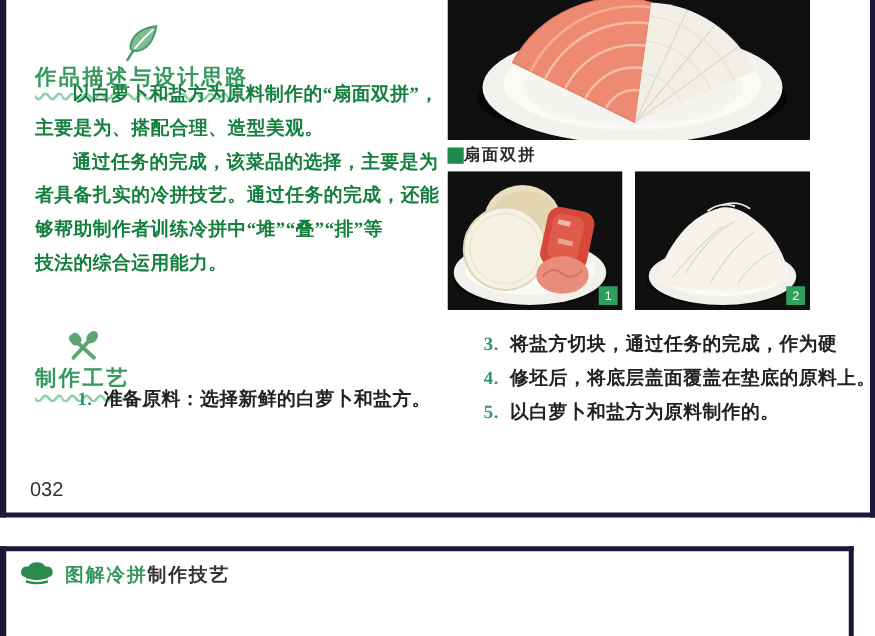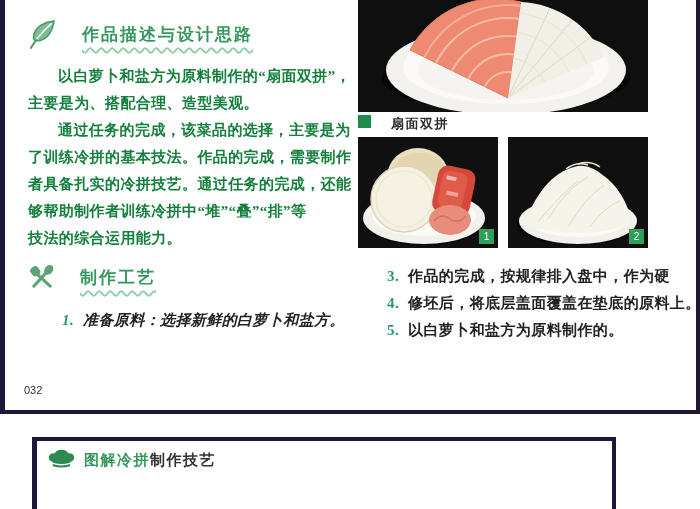--- a/index.html
+++ b/index.html
@@ -1,45 +1,45 @@
 <!DOCTYPE html>
 <html><head>
 <meta charset="utf-8">
 <style>
   * { margin:0; padding:0; box-sizing:border-box; }
   html,body { width:700px; height:509px; background:#ffffff; overflow:hidden;
               font-family:"Liberation Serif","DejaVu Serif",serif; }
   .page { position:absolute; background:#fff; border-color:#201637; border-style:solid; }
   .page-top { left:0; top:0; width:700px; height:414px;
               border-width:0 4px 4px 5px; }
-  .page-bottom { left:0; top:437px; width:584px; height:72px;
-                 border-width:4px 4px 0 5px;margin-left:32px; }
+  .page-bottom { left:0; top:437px; width:683px; height:72px;
+                 border-width:4px 4px 0 5px; }
 
   
-  .sec-header { position:absolute; display:flex; align-items:center; gap:25px; }
+  .sec-header { position:absolute; display:flex; align-items:center; gap:0;flex-direction:column; }
   .sec-title { font-family:"Liberation Sans","DejaVu Sans",sans-serif;
                font-size:17px; font-weight:700; color:#35985c; letter-spacing:2px;
                text-decoration-line:underline; text-decoration-style:wavy;
                text-decoration-color:#8ecfa9; text-decoration-thickness:2px;
                text-underline-offset:7px; }
   .para { position:absolute; left:23px; top:63px; width:336px; }
   .para .line { font-size:15px; line-height:27px; color:#15803d; font-weight:600;
                 letter-spacing:0.4px; white-space:nowrap; }
   .indent { padding-left:30px; }
   .num-list { position:absolute; }
   .num-line { font-size:15px; line-height:28px; color:#222; font-weight:600;
               letter-spacing:0.4px; white-space:nowrap; }
   .num-line .num { color:#2c9478; margin-right:9px; font-weight:700; }
-  .list-pad { padding-left:34px;font-style:italic; }
-  .page-num { position:absolute; left:19px; top:384px; font-size:11px; color:#333;
+  .list-pad { padding-left:34px; }
+  .page-num { position:absolute; left:19px; top:384px; font-size:16px; color:#333;
               font-family:"Liberation Sans","DejaVu Sans",sans-serif; }
 
   
   .photo { position:absolute; display:block; }
-  .caption { position:absolute; left:353px; top:115px; display:flex; gap:20px; }
+  .caption { position:absolute; left:353px; top:115px; display:flex; align-items:center; gap:0; }
   .caption-bullet { width:13px; height:13px; background:#1f8a4c; flex:0 0 auto; }
   .caption-text { font-size:13px; font-weight:700; color:#2b2b2b; letter-spacing:1.5px;
                   font-family:"Liberation Sans","DejaVu Sans",sans-serif; }
   .steps { position:absolute; left:352px; top:263px; width:305px; }
   .steps .num-line { line-height:27px; }
 
   
   .bp-header { position:absolute; left:10px; top:8px; display:flex; align-items:center; gap:8px; }
   .bp-title { font-family:"Liberation Sans","DejaVu Sans",sans-serif;
               font-size:15px; font-weight:700; letter-spacing:1.5px; }
@@ -57,21 +57,20 @@
       <path d="M27,2 Q10,4 6,16 Q4,23.5 11.5,22.5 Q24,20 27,2 Z" fill="#7dbd92" stroke="#3f9a60" stroke-width="1.5"></path>
       <path d="M9,20.5 Q16,12 24.5,4.5" stroke="#ffffff" stroke-width="1.5" fill="none"></path>
     </svg>
     <span class="sec-title">作品描述与设计思路</span>
   </div>
 
   <div class="para">
     <div class="line indent">以白萝卜和盐方为原料制作的“扇面双拼”，</div>
     <div class="line">主要是为、搭配合理、造型美观。</div>
     <div class="line indent">通过任务的完成，该菜品的选择，主要是为</div>
-    <div class="line">了训练冷拼的基本技法。作品的完成，需要制作</div>
     <div class="line">者具备扎实的冷拼技艺。通过任务的完成，还能</div>
     <div class="line">够帮助制作者训练冷拼中“堆”“叠”“排”等</div>
     <div class="line">技法的综合运用能力。</div>
   </div>
 
   <div class="sec-header" style="left:23px; top:264px;justify-content:flex-end;">
     <svg width="27" height="27" viewBox="0 0 28 28">
       <ellipse cx="21.5" cy="6" rx="4.2" ry="5.6" fill="#5ca474" transform="rotate(40 21.5 6)"></ellipse>
       <path d="M18,10 L6,23" stroke="#5ca474" stroke-width="3.2" stroke-linecap="round"></path>
       <rect x="3" y="2.5" width="9" height="10" rx="3.5" fill="#5ca474" transform="rotate(-40 7.5 7.5)"></rect>
@@ -158,21 +157,21 @@
     <path d="M60,90 Q76,62 96,48" stroke="#ded9c6" stroke-width="1" fill="none"></path>
     <path d="M82,90 Q96,70 112,64" stroke="#ded9c6" stroke-width="1" fill="none"></path>
     <path d="M58,32 q10,-8 22,-4" stroke="#eceadf" stroke-width="1.5" fill="none"></path>
     <path d="M70,27 q12,-4 22,3" stroke="#eceadf" stroke-width="1.5" fill="none"></path>
     <rect x="121" y="92" width="15" height="15" fill="#2fa05a"></rect>
     <text x="128.5" y="103" text-anchor="middle" font-size="10" fill="#ffffff" font-family="Liberation Sans, DejaVu Sans, sans-serif">2</text>
   </svg>
 
   <div class="steps">
     <div class="num-line indent">
-      <span class="num">3.</span><span>作品的完成，按规律排入盘中，作为硬</span>
+      <span class="num">3.</span><span>将盐方切块，通过任务的完成，作为硬</span>
     </div>
     <div class="num-line indent">
       <span class="num">4.</span><span>修坯后，将底层盖面覆盖在垫底的原料上。</span>
     </div>
     <div class="num-line indent">
       <span class="num">5.</span><span>以白萝卜和盐方为原料制作的。</span>
     </div>
   </div>
 
 </div>

